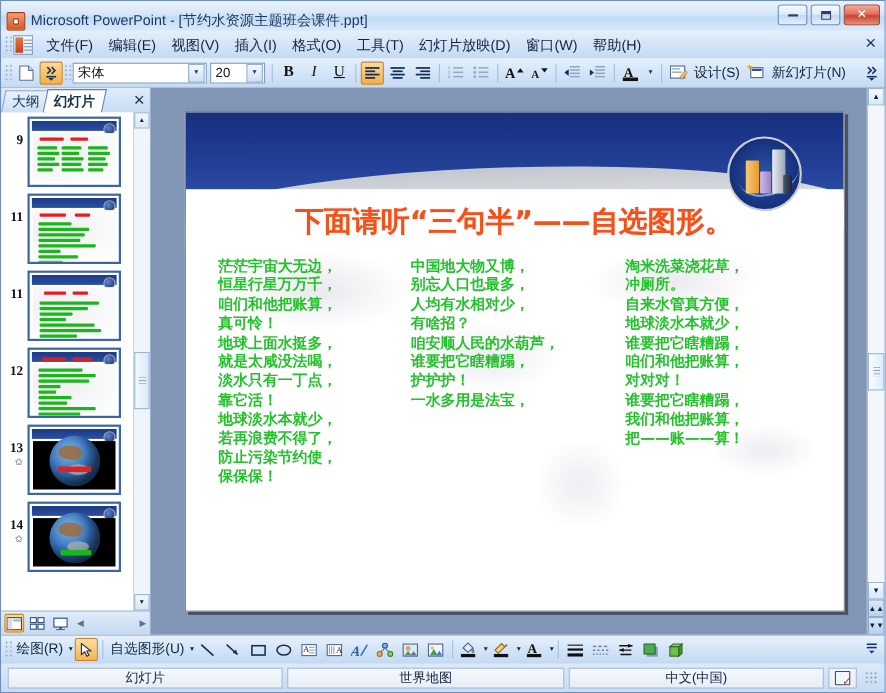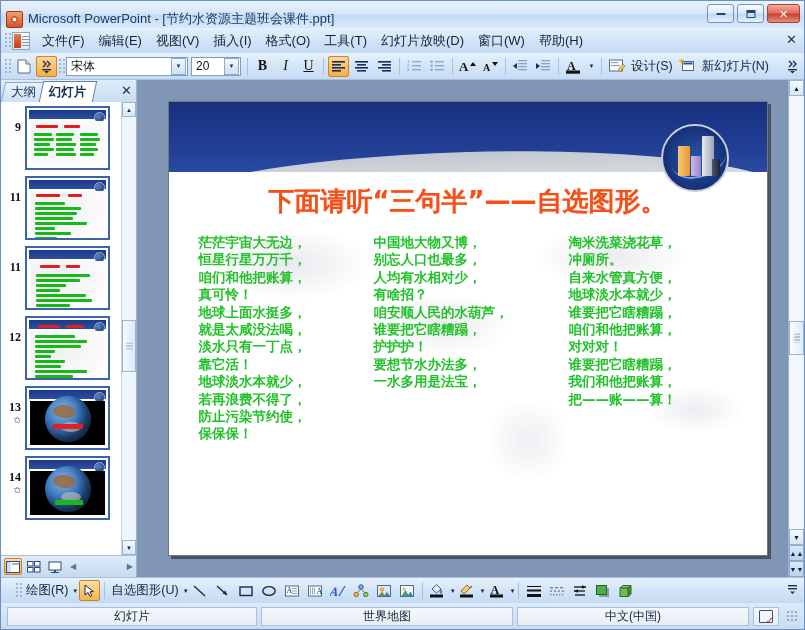--- a/index.html
+++ b/index.html
@@ -383,21 +383,21 @@
     display:flex; align-items:center; justify-content:center;
     font-size:7px; color:#123;
   }
 
   
   .drawbar {
     height:26px; flex:0 0 26px;
     display:flex; align-items:center;
     background: linear-gradient(to bottom,#e7f1fd 0%,#d3e4f7 50%,#c4d9f1 100%);
     border-top:1px solid #a8c0dd;
-    padding-left:14px; position:relative;
+    padding-left:3px; position:relative;
   }
   .db-btn {
     width:21px; height:21px; margin:0 1px;
     display:flex; align-items:center; justify-content:center;
     border:1px solid transparent; border-radius:2px; color:#21447a;
   }
   .db-btn.active { background: linear-gradient(to bottom,#ffdda4,#f7b44c); border-color:#c8852a; }
   .db-text { font-size:12.5px; color:#12243d; padding:0 3px; white-space:nowrap; }
   .caret { font-size:6px; color:#12243d; margin-left:1px; }
 
@@ -858,21 +858,20 @@
             </div>
 
             <div class="col col-2">
               <span class="ln">中国地大物又博，</span>
               <span class="ln">别忘人口也最多，</span>
               <span class="ln">人均有水相对少，</span>
               <span class="ln">有啥招？</span>
               <span class="ln">咱安顺人民的水葫芦，</span>
               <span class="ln">谁要把它瞎糟蹋，</span>
               <span class="ln">护护护！</span>
-              <span class="ln">要想节水办法多，</span>
               <span class="ln">一水多用是法宝，</span>
             </div>
 
             <div class="col col-3">
               <span class="ln">淘米洗菜浇花草，</span>
               <span class="ln">冲厕所。</span>
               <span class="ln">自来水管真方便，</span>
               <span class="ln">地球淡水本就少，</span>
               <span class="ln">谁要把它瞎糟蹋，</span>
               <span class="ln">咱们和他把账算，</span>

